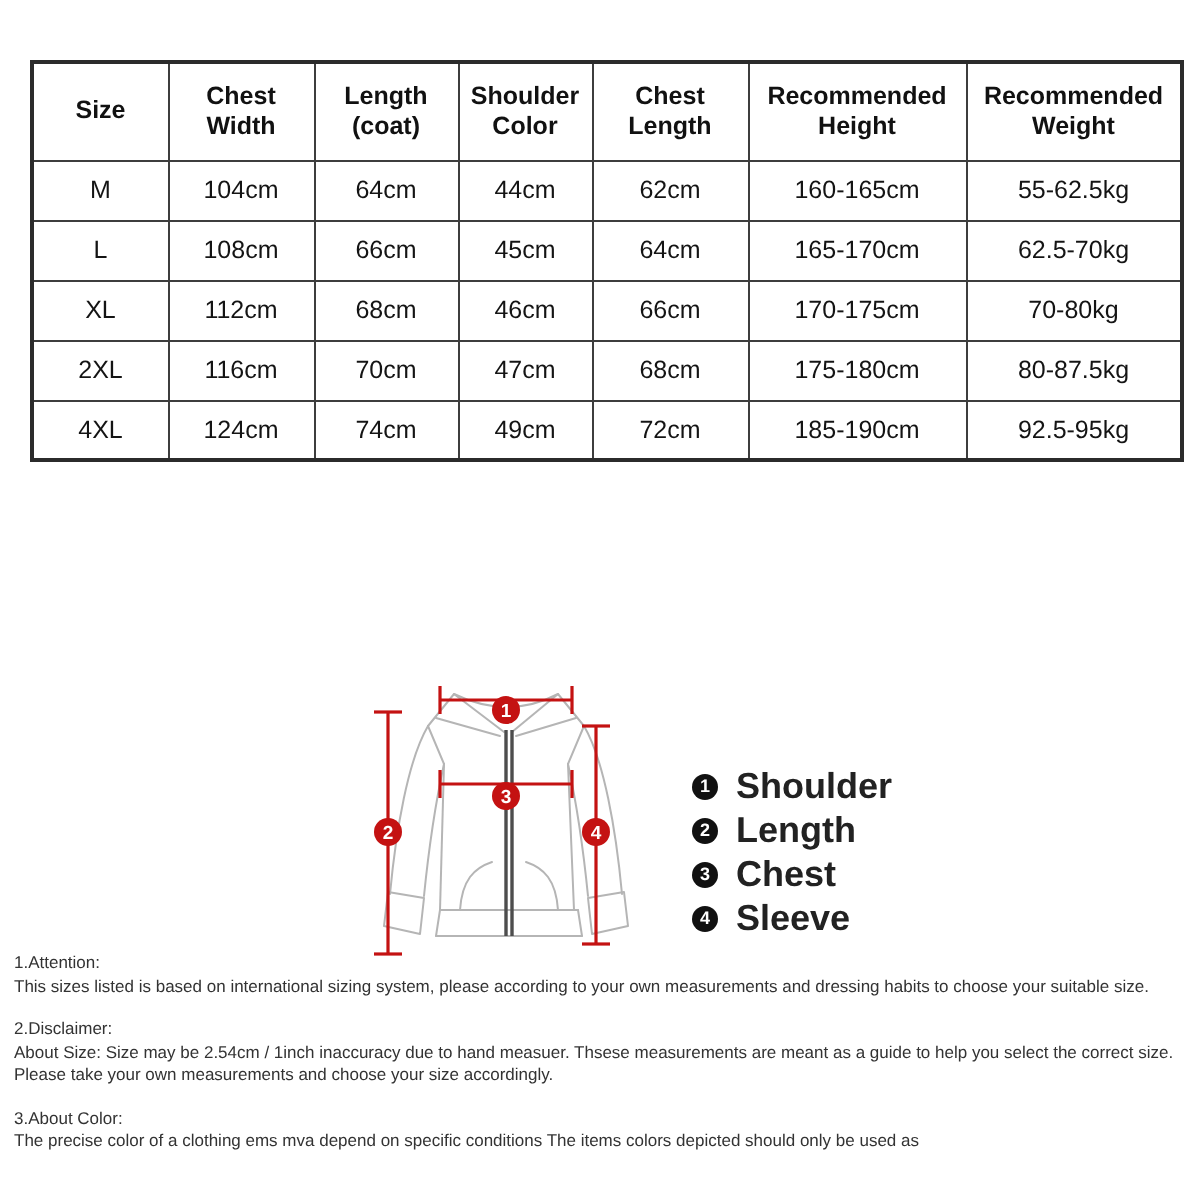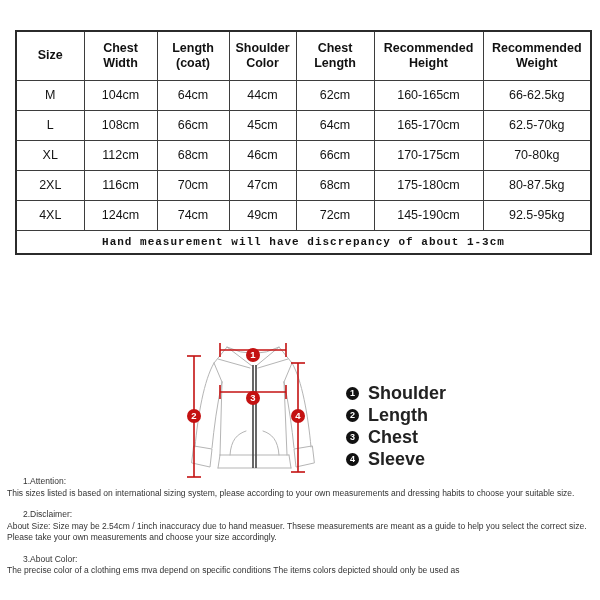--- a/index.html
+++ b/index.html
@@ -87,21 +87,21 @@
   
   .notes {
     position: absolute;
     left: 7px; top: 476px;
     width: 590px;
     font-size: 8.5px;
     line-height: 11.5px;
     color: #333;
   }
   .note-section { margin-bottom: 10px; }
-  .note-heading { color: #333; margin-left: 16px; }
+  .note-heading { color: #333; }
   .note-line { color: #333; }
 </style>
 </head>
 <body>
 
 <table class="size-table">
   <colgroup>
     <col style="width:68px">
       <col style="width:73px">
       <col style="width:72px">
@@ -122,21 +122,21 @@
       </tr>
   </thead>
   <tbody>
       <tr>
         <td>M</td>
         <td>104cm</td>
         <td>64cm</td>
         <td>44cm</td>
         <td>62cm</td>
         <td>160-165cm</td>
-        <td>66-62.5kg</td>
+        <td>55-62.5kg</td>
       </tr>
       <tr>
         <td>L</td>
         <td>108cm</td>
         <td>66cm</td>
         <td>45cm</td>
         <td>64cm</td>
         <td>165-170cm</td>
         <td>62.5-70kg</td>
       </tr>
@@ -157,28 +157,25 @@
         <td>68cm</td>
         <td>175-180cm</td>
         <td>80-87.5kg</td>
       </tr>
       <tr>
         <td>4XL</td>
         <td>124cm</td>
         <td>74cm</td>
         <td>49cm</td>
         <td>72cm</td>
-        <td>145-190cm</td>
+        <td>185-190cm</td>
         <td>92.5-95kg</td>
       </tr>
     </tbody>
   <tbody>
-    <tr class="footer-row">
-      <td colspan="7">Hand measurement will have discrepancy of about 1-3cm</td>
-    </tr>
   </tbody>
 </table>
 
 <svg class="diagram-svg" viewBox="0 0 177 147" xmlns="http://www.w3.org/2000/svg">
 
   <g fill="none" stroke-width="1" stroke-linecap="round" stroke-linejoin="round" stroke="#b5b5b5">
 
     <path d="M46,28 L59,12 Q86,25 111,12 L124,28"></path>
     <path d="M59,12 L84,31"></path>
     <path d="M111,12 L88,31"></path>

